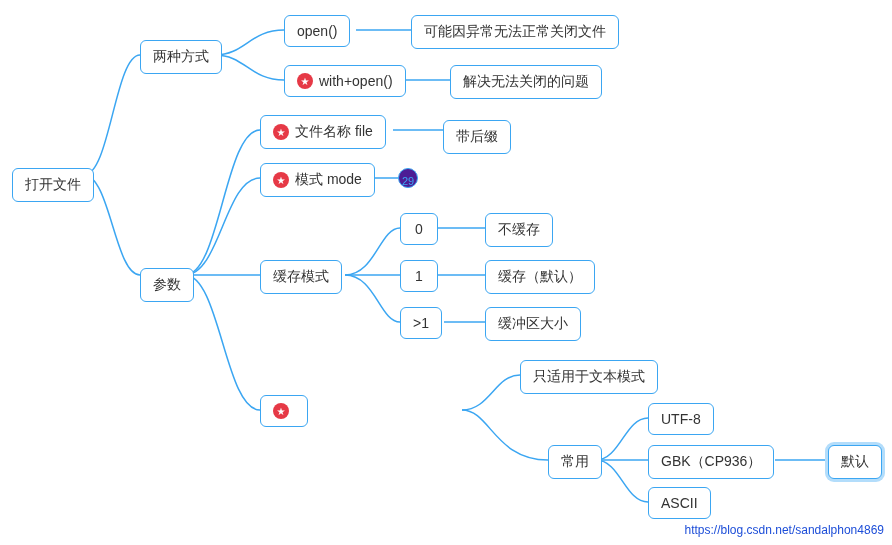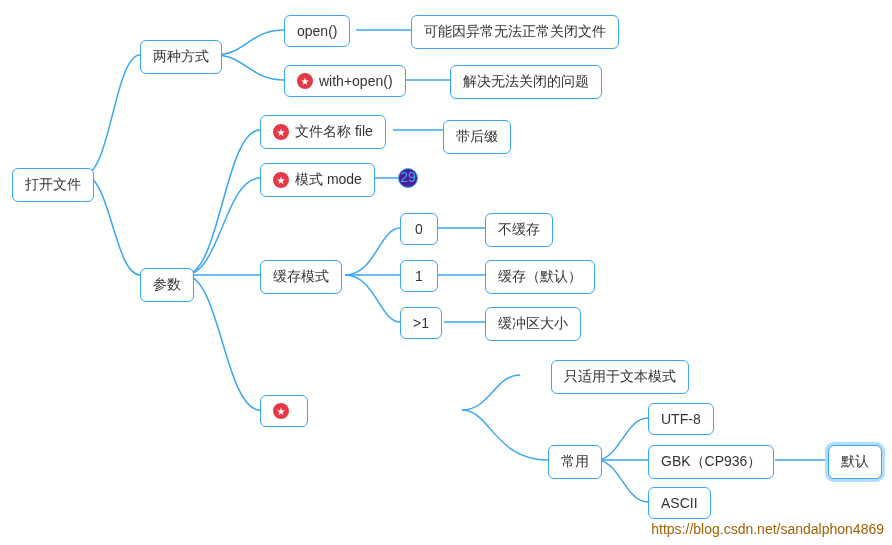--- a/index.html
+++ b/index.html
@@ -21,26 +21,26 @@
   .star {
     width: 16px; height: 16px; border-radius: 50%;
     background: #e63946; color: #fff;
     display: inline-flex; align-items: center; justify-content: center;
     font-size: 10px; margin-right: 6px; flex-shrink: 0;
   }
   .badge {
     position: absolute;
     width: 20px; height: 20px; border-radius: 50%;
     border: 1.5px solid #3ba6f2; color: #3ba6f2;
-    display: inline-flex; align-items: flex-start; justify-content: center;
-    font-size: 14px; background: #4c1d95;
+    display: inline-flex; align-items: flex-end; justify-content: center;
+    font-size: 11px; background: #4c1d95;
   }
   .watermark {
     position: absolute; right: 8px; bottom: 8px;
-    color: #a16207; font-size: 14px; font-family: Arial, sans-serif;
+    color: #1d4ed8; font-size: 12px; font-family: Arial, sans-serif;
     pointer-events: none;
   }
 </style>
 </head>
 <body>
 
 <svg class="connectors">
   <g stroke="#3ba6f2" stroke-width="1.5" fill="none">
 
     <path d="M84,175 C110,175 115,55 140,55"></path>
@@ -140,21 +140,21 @@
 <div class="node" style="left:400px; top:307px; padding:7px 12px;">
   <span>&gt;1</span>
 </div>
 <div class="node" style="left:485px; top:307px;">
   <span>缓冲区大小</span>
 </div>
 
 <div class="node" style="left:260px; top:395px;">
   <span class="star">★</span>
 </div>
-<div class="node" style="left:520px; top:360px;margin-left:31px;">
+<div class="node" style="left:520px; top:360px;">
   <span>只适用于文本模式</span>
 </div>
 <div class="node" style="left:548px; top:445px;">
   <span>常用</span>
 </div>
 <div class="node" style="left:648px; top:403px;">
   <span>UTF-8</span>
 </div>
 <div class="node" style="left:648px; top:445px;">
   <span>GBK（CP936）</span>

